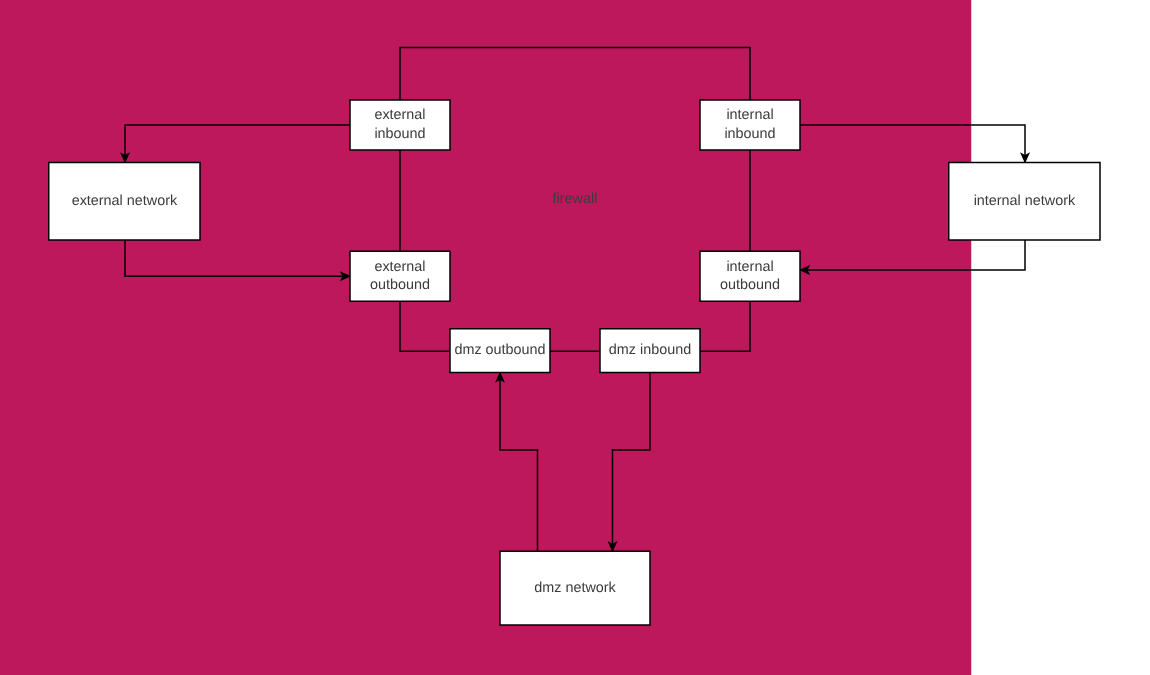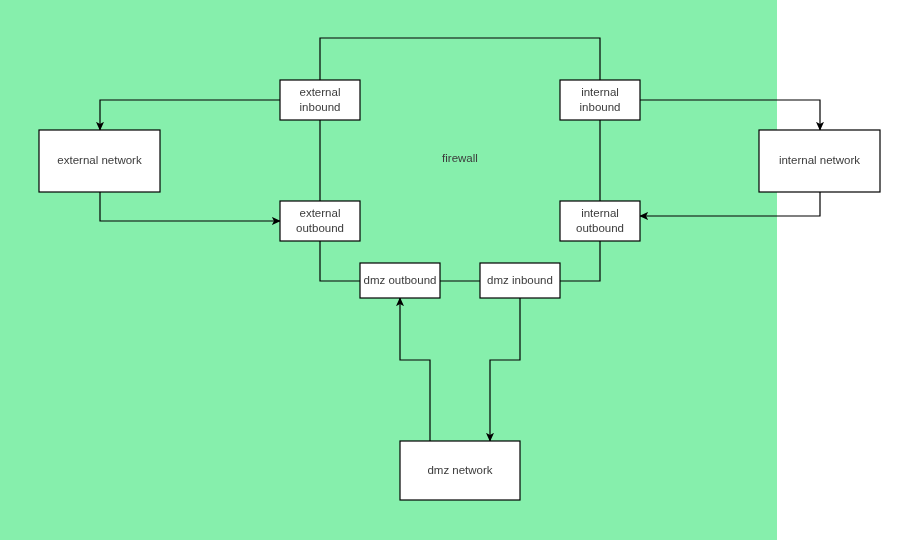--- a/index.html
+++ b/index.html
@@ -10,21 +10,21 @@
   body {
     width: 920px;
     height: 540px;
     font-family: "Liberation Sans", sans-serif;
     overflow: hidden;
   }
   #diagram-root {
     position: relative;
     width: 777px;
     height: 540px;
-    background: #86efac;
+    background: #be185d;
   }
   svg#diagram-canvas {
     position: absolute;
     top: 0;
     left: 0;
     width: 920px;
     height: 540px;
   }
   .edge {
     fill: none;

